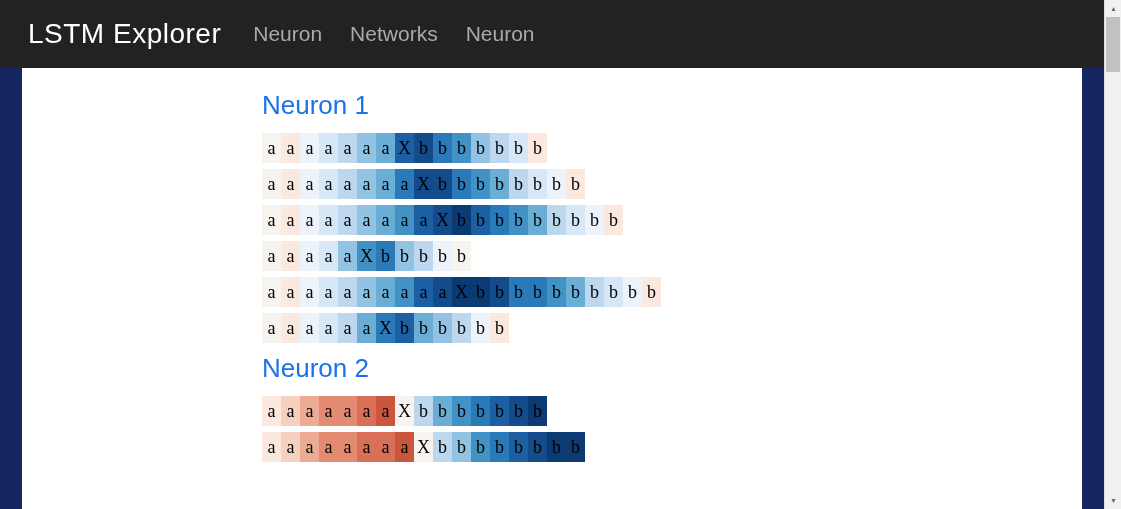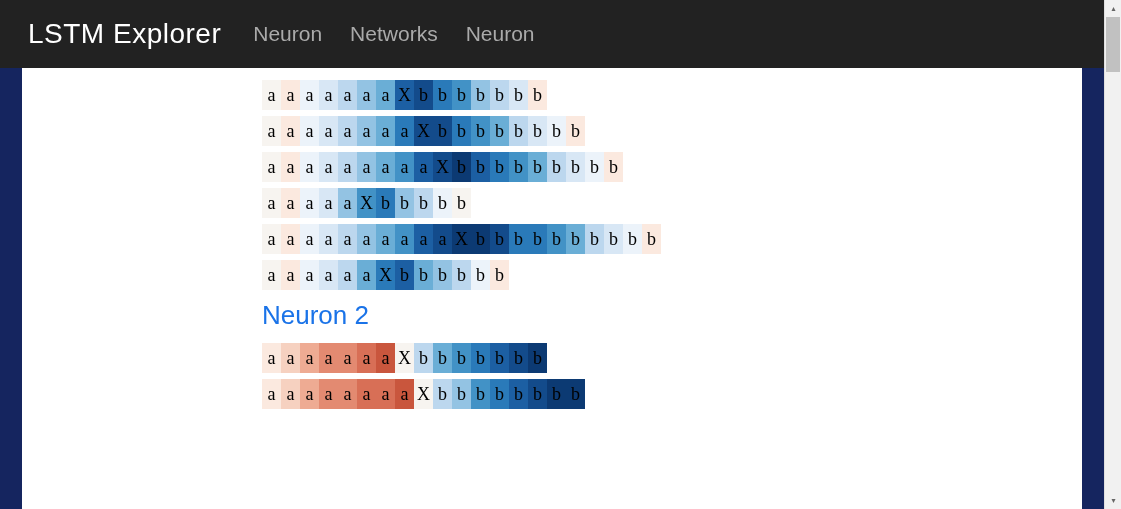--- a/index.html
+++ b/index.html
@@ -130,20 +130,21 @@
       <div class="brand">LSTM Explorer</div>
       <div class="nav-links">
         <div class="nav-link">Neuron</div>
         <div class="nav-link">Networks</div>
         <div class="nav-link">Neuron</div>
       </div>
     </div>
 
     <div class="content-card">
       <div class="inner" id="sections-host">
+          <div class="neuron-title">Neuron 1</div>
           <div class="seq-row"><span class="cell" style="background-color: rgb(247, 244, 240);">a</span><span class="cell" style="background-color: rgb(251, 233, 223);">a</span><span class="cell" style="background-color: rgb(236, 243, 250);">a</span><span class="cell" style="background-color: rgb(216, 231, 245);">a</span><span class="cell" style="background-color: rgb(188, 215, 238);">a</span><span class="cell" style="background-color: rgb(147, 195, 227);">a</span><span class="cell" style="background-color: rgb(106, 174, 214);">a</span><span class="cell" style="background-color: rgb(28, 95, 163);">X</span><span class="cell" style="background-color: rgb(19, 75, 139);">b</span><span class="cell" style="background-color: rgb(42, 122, 185);">b</span><span class="cell" style="background-color: rgb(66, 146, 198);">b</span><span class="cell" style="background-color: rgb(147, 195, 227);">b</span><span class="cell" style="background-color: rgb(188, 215, 238);">b</span><span class="cell" style="background-color: rgb(216, 231, 245);">b</span><span class="cell" style="background-color: rgb(251, 233, 223);">b</span></div>
           <div class="seq-row"><span class="cell" style="background-color: rgb(247, 244, 240);">a</span><span class="cell" style="background-color: rgb(251, 233, 223);">a</span><span class="cell" style="background-color: rgb(236, 243, 250);">a</span><span class="cell" style="background-color: rgb(216, 231, 245);">a</span><span class="cell" style="background-color: rgb(188, 215, 238);">a</span><span class="cell" style="background-color: rgb(147, 195, 227);">a</span><span class="cell" style="background-color: rgb(106, 174, 214);">a</span><span class="cell" style="background-color: rgb(42, 122, 185);">a</span><span class="cell" style="background-color: rgb(19, 75, 139);">X</span><span class="cell" style="background-color: rgb(19, 75, 139);">b</span><span class="cell" style="background-color: rgb(42, 122, 185);">b</span><span class="cell" style="background-color: rgb(66, 146, 198);">b</span><span class="cell" style="background-color: rgb(106, 174, 214);">b</span><span class="cell" style="background-color: rgb(188, 215, 238);">b</span><span class="cell" style="background-color: rgb(216, 231, 245);">b</span><span class="cell" style="background-color: rgb(236, 243, 250);">b</span><span class="cell" style="background-color: rgb(251, 233, 223);">b</span></div>
           <div class="seq-row"><span class="cell" style="background-color: rgb(247, 244, 240);">a</span><span class="cell" style="background-color: rgb(251, 233, 223);">a</span><span class="cell" style="background-color: rgb(236, 243, 250);">a</span><span class="cell" style="background-color: rgb(216, 231, 245);">a</span><span class="cell" style="background-color: rgb(188, 215, 238);">a</span><span class="cell" style="background-color: rgb(147, 195, 227);">a</span><span class="cell" style="background-color: rgb(106, 174, 214);">a</span><span class="cell" style="background-color: rgb(66, 146, 198);">a</span><span class="cell" style="background-color: rgb(28, 95, 163);">a</span><span class="cell" style="background-color: rgb(19, 75, 139);">X</span><span class="cell" style="background-color: rgb(12, 58, 115);">b</span><span class="cell" style="background-color: rgb(28, 95, 163);">b</span><span class="cell" style="background-color: rgb(42, 122, 185);">b</span><span class="cell" style="background-color: rgb(66, 146, 198);">b</span><span class="cell" style="background-color: rgb(106, 174, 214);">b</span><span class="cell" style="background-color: rgb(188, 215, 238);">b</span><span class="cell" style="background-color: rgb(216, 231, 245);">b</span><span class="cell" style="background-color: rgb(236, 243, 250);">b</span><span class="cell" style="background-color: rgb(251, 233, 223);">b</span></div>
           <div class="seq-row"><span class="cell" style="background-color: rgb(247, 244, 240);">a</span><span class="cell" style="background-color: rgb(251, 233, 223);">a</span><span class="cell" style="background-color: rgb(236, 243, 250);">a</span><span class="cell" style="background-color: rgb(216, 231, 245);">a</span><span class="cell" style="background-color: rgb(147, 195, 227);">a</span><span class="cell" style="background-color: rgb(66, 146, 198);">X</span><span class="cell" style="background-color: rgb(42, 122, 185);">b</span><span class="cell" style="background-color: rgb(147, 195, 227);">b</span><span class="cell" style="background-color: rgb(188, 215, 238);">b</span><span class="cell" style="background-color: rgb(236, 243, 250);">b</span><span class="cell" style="background-color: rgb(247, 244, 240);">b</span></div>
           <div class="seq-row"><span class="cell" style="background-color: rgb(247, 244, 240);">a</span><span class="cell" style="background-color: rgb(251, 233, 223);">a</span><span class="cell" style="background-color: rgb(236, 243, 250);">a</span><span class="cell" style="background-color: rgb(216, 231, 245);">a</span><span class="cell" style="background-color: rgb(188, 215, 238);">a</span><span class="cell" style="background-color: rgb(147, 195, 227);">a</span><span class="cell" style="background-color: rgb(106, 174, 214);">a</span><span class="cell" style="background-color: rgb(66, 146, 198);">a</span><span class="cell" style="background-color: rgb(28, 95, 163);">a</span><span class="cell" style="background-color: rgb(19, 75, 139);">a</span><span class="cell" style="background-color: rgb(12, 58, 115);">X</span><span class="cell" style="background-color: rgb(12, 58, 115);">b</span><span class="cell" style="background-color: rgb(19, 75, 139);">b</span><span class="cell" style="background-color: rgb(42, 122, 185);">b</span><span class="cell" style="background-color: rgb(42, 122, 185);">b</span><span class="cell" style="background-color: rgb(66, 146, 198);">b</span><span class="cell" style="background-color: rgb(106, 174, 214);">b</span><span class="cell" style="background-color: rgb(188, 215, 238);">b</span><span class="cell" style="background-color: rgb(216, 231, 245);">b</span><span class="cell" style="background-color: rgb(236, 243, 250);">b</span><span class="cell" style="background-color: rgb(251, 233, 223);">b</span></div>
           <div class="seq-row"><span class="cell" style="background-color: rgb(247, 244, 240);">a</span><span class="cell" style="background-color: rgb(251, 233, 223);">a</span><span class="cell" style="background-color: rgb(236, 243, 250);">a</span><span class="cell" style="background-color: rgb(216, 231, 245);">a</span><span class="cell" style="background-color: rgb(188, 215, 238);">a</span><span class="cell" style="background-color: rgb(106, 174, 214);">a</span><span class="cell" style="background-color: rgb(42, 122, 185);">X</span><span class="cell" style="background-color: rgb(28, 95, 163);">b</span><span class="cell" style="background-color: rgb(106, 174, 214);">b</span><span class="cell" style="background-color: rgb(147, 195, 227);">b</span><span class="cell" style="background-color: rgb(188, 215, 238);">b</span><span class="cell" style="background-color: rgb(236, 243, 250);">b</span><span class="cell" style="background-color: rgb(251, 233, 223);">b</span></div>
           <div class="neuron-title" style="">Neuron 2</div>
           <div class="seq-row"><span class="cell" style="background-color: rgb(251, 233, 223);">a</span><span class="cell" style="background-color: rgb(246, 209, 192);">a</span><span class="cell" style="background-color: rgb(238, 171, 147);">a</span><span class="cell" style="background-color: rgb(227, 138, 113);">a</span><span class="cell" style="background-color: rgb(227, 138, 113);">a</span><span class="cell" style="background-color: rgb(216, 111, 86);">a</span><span class="cell" style="background-color: rgb(201, 86, 61);">a</span><span class="cell" style="background-color: rgb(247, 244, 240);">X</span><span class="cell" style="background-color: rgb(188, 215, 238);">b</span><span class="cell" style="background-color: rgb(106, 174, 214);">b</span><span class="cell" style="background-color: rgb(66, 146, 198);">b</span><span class="cell" style="background-color: rgb(42, 122, 185);">b</span><span class="cell" style="background-color: rgb(28, 95, 163);">b</span><span class="cell" style="background-color: rgb(19, 75, 139);">b</span><span class="cell" style="background-color: rgb(12, 58, 115);">b</span></div>
           <div class="seq-row"><span class="cell" style="background-color: rgb(251, 233, 223);">a</span><span class="cell" style="background-color: rgb(246, 209, 192);">a</span><span class="cell" style="background-color: rgb(238, 171, 147);">a</span><span class="cell" style="background-color: rgb(227, 138, 113);">a</span><span class="cell" style="background-color: rgb(227, 138, 113);">a</span><span class="cell" style="background-color: rgb(216, 111, 86);">a</span><span class="cell" style="background-color: rgb(216, 111, 86);">a</span><span class="cell" style="background-color: rgb(201, 86, 61);">a</span><span class="cell" style="background-color: rgb(247, 244, 240);">X</span><span class="cell" style="background-color: rgb(188, 215, 238);">b</span><span class="cell" style="background-color: rgb(147, 195, 227);">b</span><span class="cell" style="background-color: rgb(66, 146, 198);">b</span><span class="cell" style="background-color: rgb(42, 122, 185);">b</span><span class="cell" style="background-color: rgb(28, 95, 163);">b</span><span class="cell" style="background-color: rgb(19, 75, 139);">b</span><span class="cell" style="background-color: rgb(12, 58, 115);">b</span><span class="cell" style="background-color: rgb(12, 58, 115);">b</span></div>
         </div>

